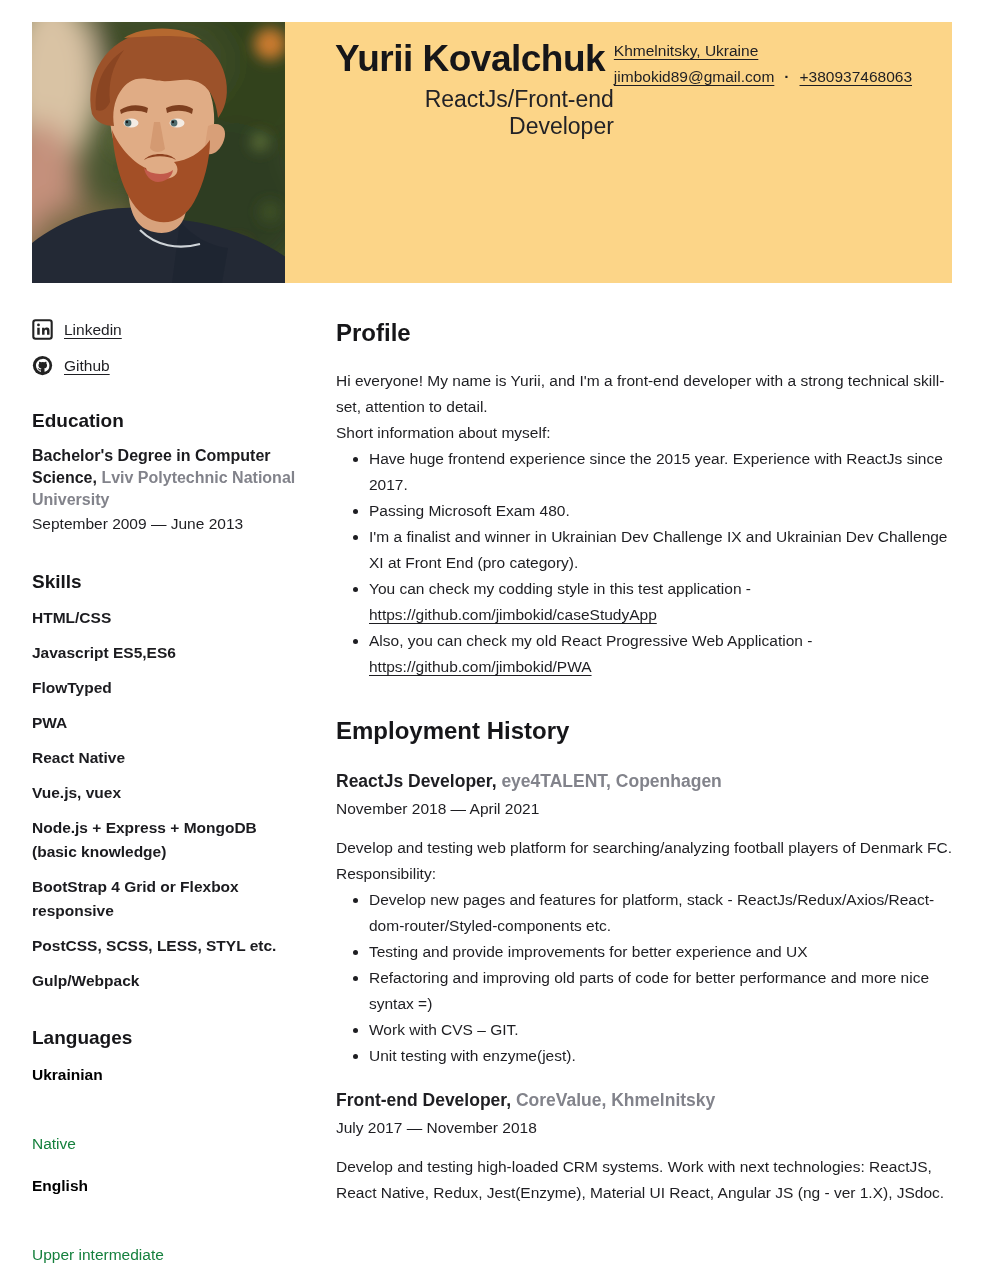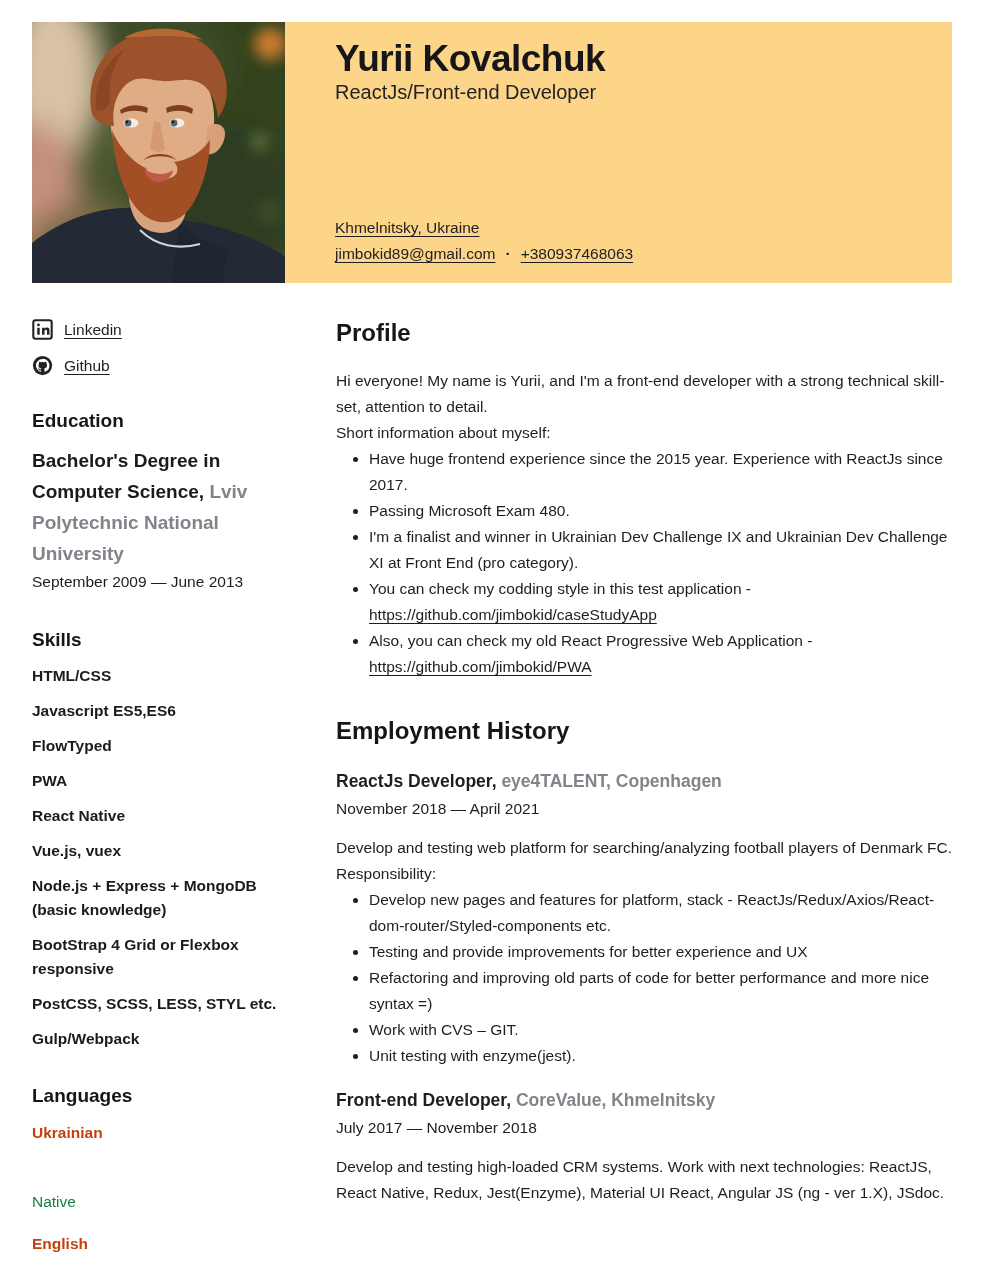--- a/index.html
+++ b/index.html
@@ -12,47 +12,47 @@
   }
   .page { width: 984px; padding: 22px 32px 0 32px; }
 
   
   .header { display: flex; height: 261px; }
   .photo { width: 253px; height: 261px; flex: none; overflow: hidden; }
   .photo svg { display: block; }
   .header-info {
     flex: 1; background: #fcd588;
     padding: 16px 40px 16px 50px;
-    display: flex; flex-direction: column; justify-content: space-between;
+    display: flex; flex-direction: row; justify-content: space-between;
   }
   .name { margin: 0; font-size: 37px; font-weight: 700; letter-spacing: -0.5px; line-height: 1.15; color: #161619; }
-  .job-title { font-size: 20px; font-weight: 400; color: #222226; }
+  .job-title { margin-top: 5px; font-size: 23px; font-weight: 400; color: #222226; text-align: right; }
   .contact { font-size: 15.5px; line-height: 26px; }
   .contact a { color: #1e1e22; text-decoration: underline; text-underline-offset: 3px; }
   .contact-row { display: flex; align-items: center; }
   .contact-sep { margin: 0 10px; font-weight: 700; }
 
   
   .columns { display: flex; margin-top: 36px; }
   .sidebar { width: 304px; flex: none; padding-right: 36px; }
   .main { flex: 1; min-width: 0; }
 
   
   .social-item { display: flex; align-items: center; margin-bottom: 15px; }
   .social-item .icon { width: 21px; height: 21px; margin-right: 11px; flex: none; }
   .social-item a { color: #1e1e22; font-size: 15.5px; text-decoration: underline; text-underline-offset: 3px; }
   .side-heading { font-size: 19px; font-weight: 700; color: #161619; margin: 34px 0 13px 0; }
-  .edu-degree { font-size: 19px; line-height: 31px; margin: 0; }
+  .edu-degree { font-size: 16px; line-height: 22px; margin: 0; }
   .edu-degree .degree { font-weight: 700; color: #1b1b1f; }
   .edu-degree .school { font-weight: 700; color: #82838b; }
   .edu-dates { font-size: 15.5px; line-height: 26px; margin-top: 0; }
   .skill-list { list-style: none; margin: 0; padding: 0; }
   .skill-list li { font-size: 15.5px; font-weight: 700; line-height: 24px; margin-bottom: 11px; color: #1b1b1f; }
   .lang-item { margin-bottom: 17px; }
-  .lang-name { font-size: 15.5px; font-weight: 700; line-height: 25px; color: #c2410c; }
+  .lang-name { font-size: 15.5px; font-weight: 700; line-height: 25px; color: #000000; }
   .lang-level { font-size: 15.5px; line-height: 25px; color: #15803d; margin-top: 44px; }
 
   
   .section-heading { font-size: 24px; font-weight: 700; color: #161619; margin: 0 0 21px 0; }
   .section-heading.employment { margin-top: 37px; margin-bottom: 24px; }
   .para { font-size: 15.5px; line-height: 26px; margin: 0; }
   .bullets { margin: 0; padding-left: 33px; }
   .bullets li { font-size: 15.5px; line-height: 26px; }
   .main a { color: #1e1e22; text-decoration: underline; text-underline-offset: 3px; }
   .job { margin-top: 0; }

